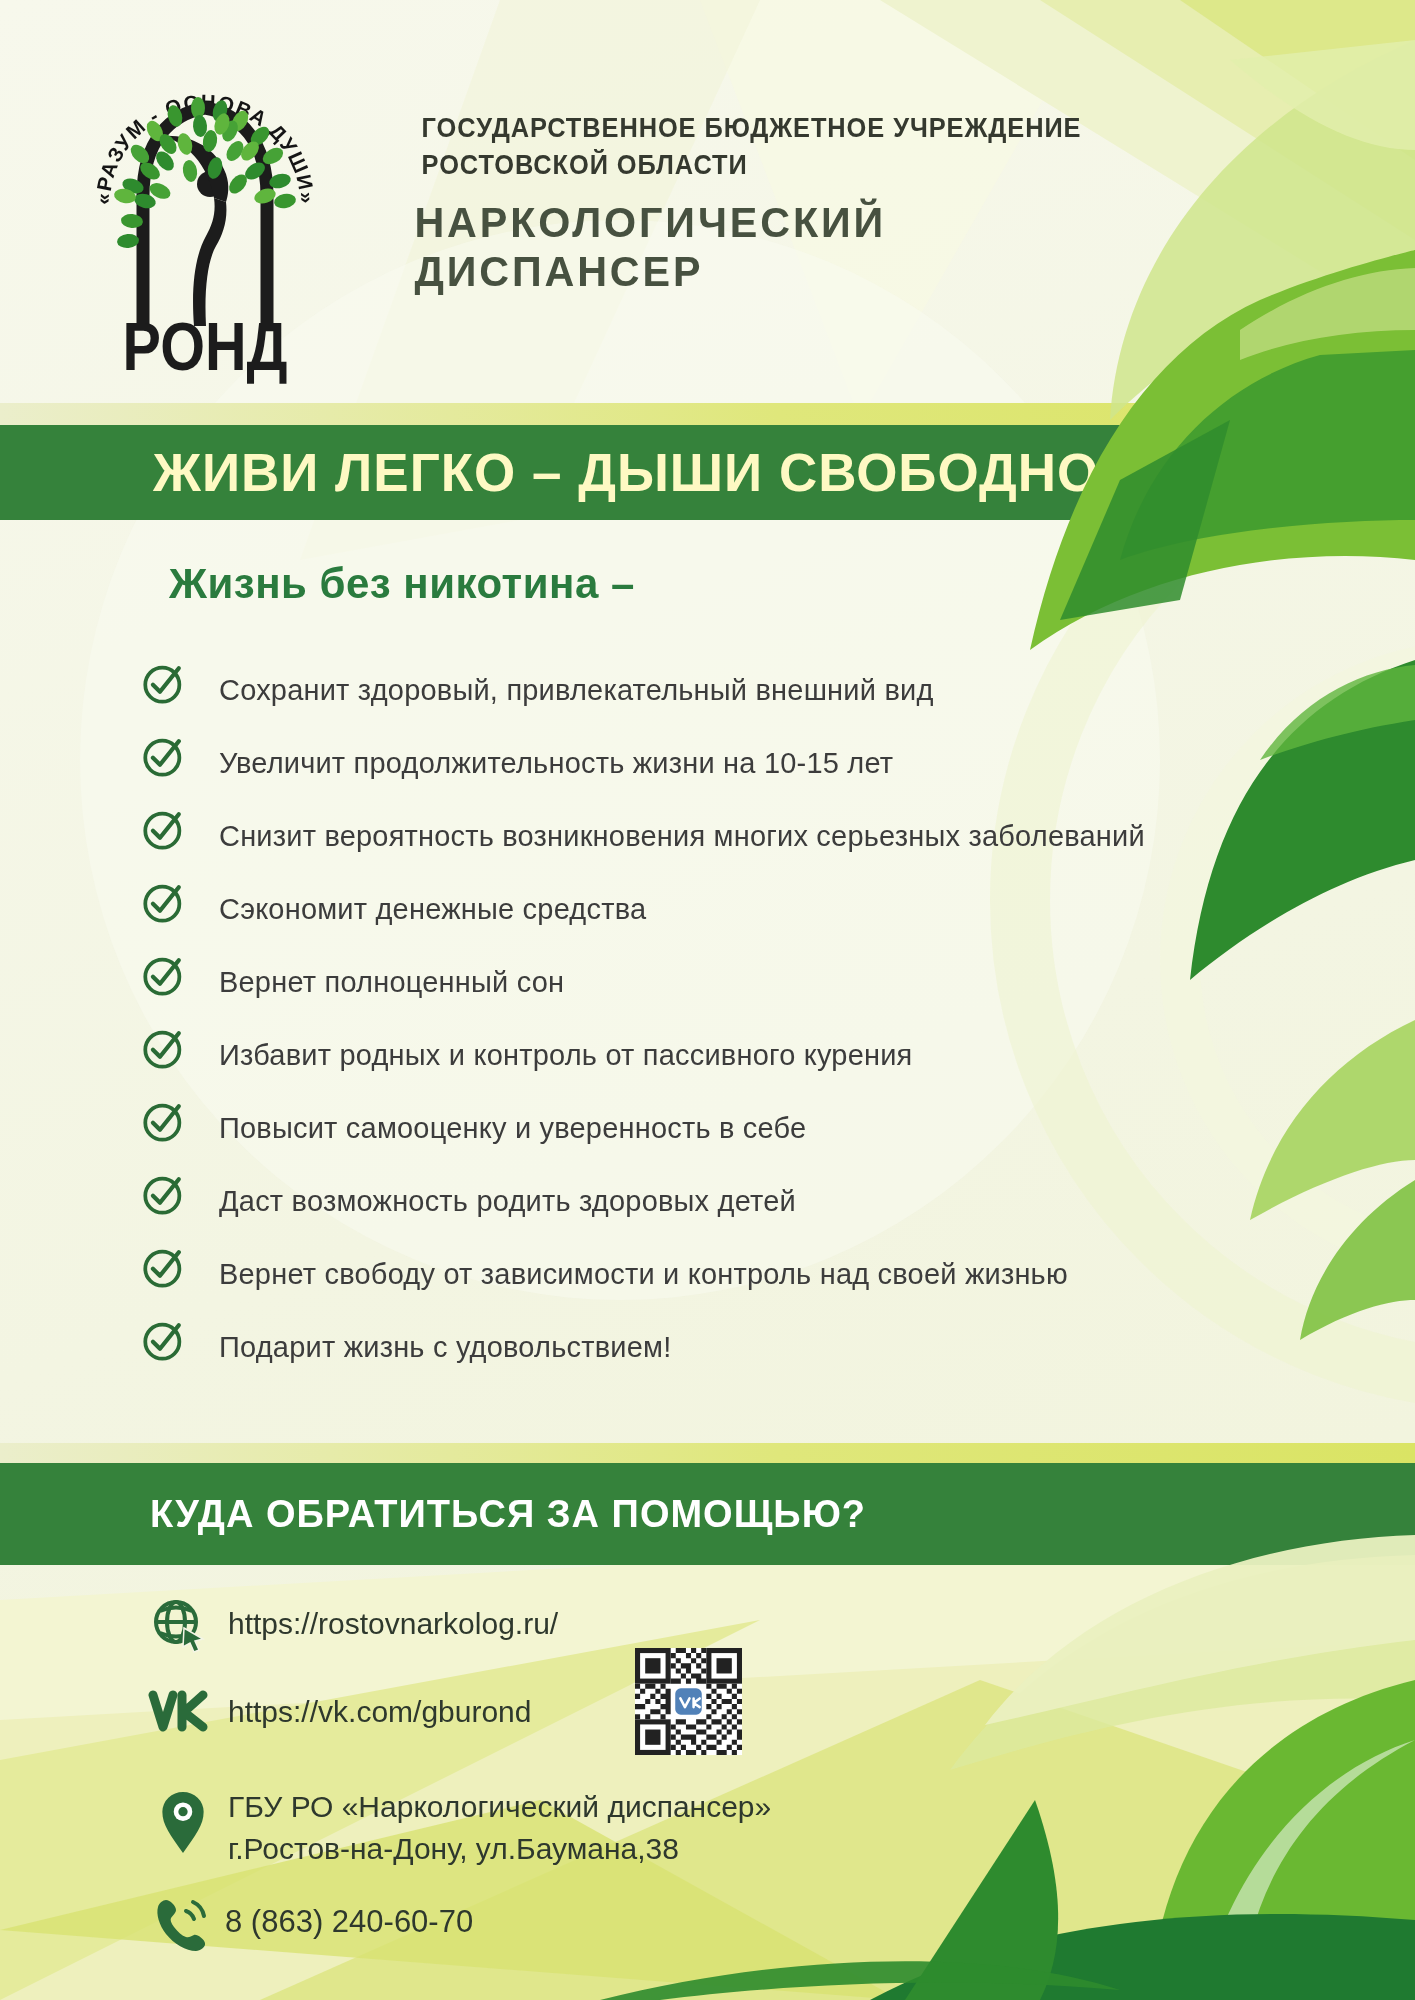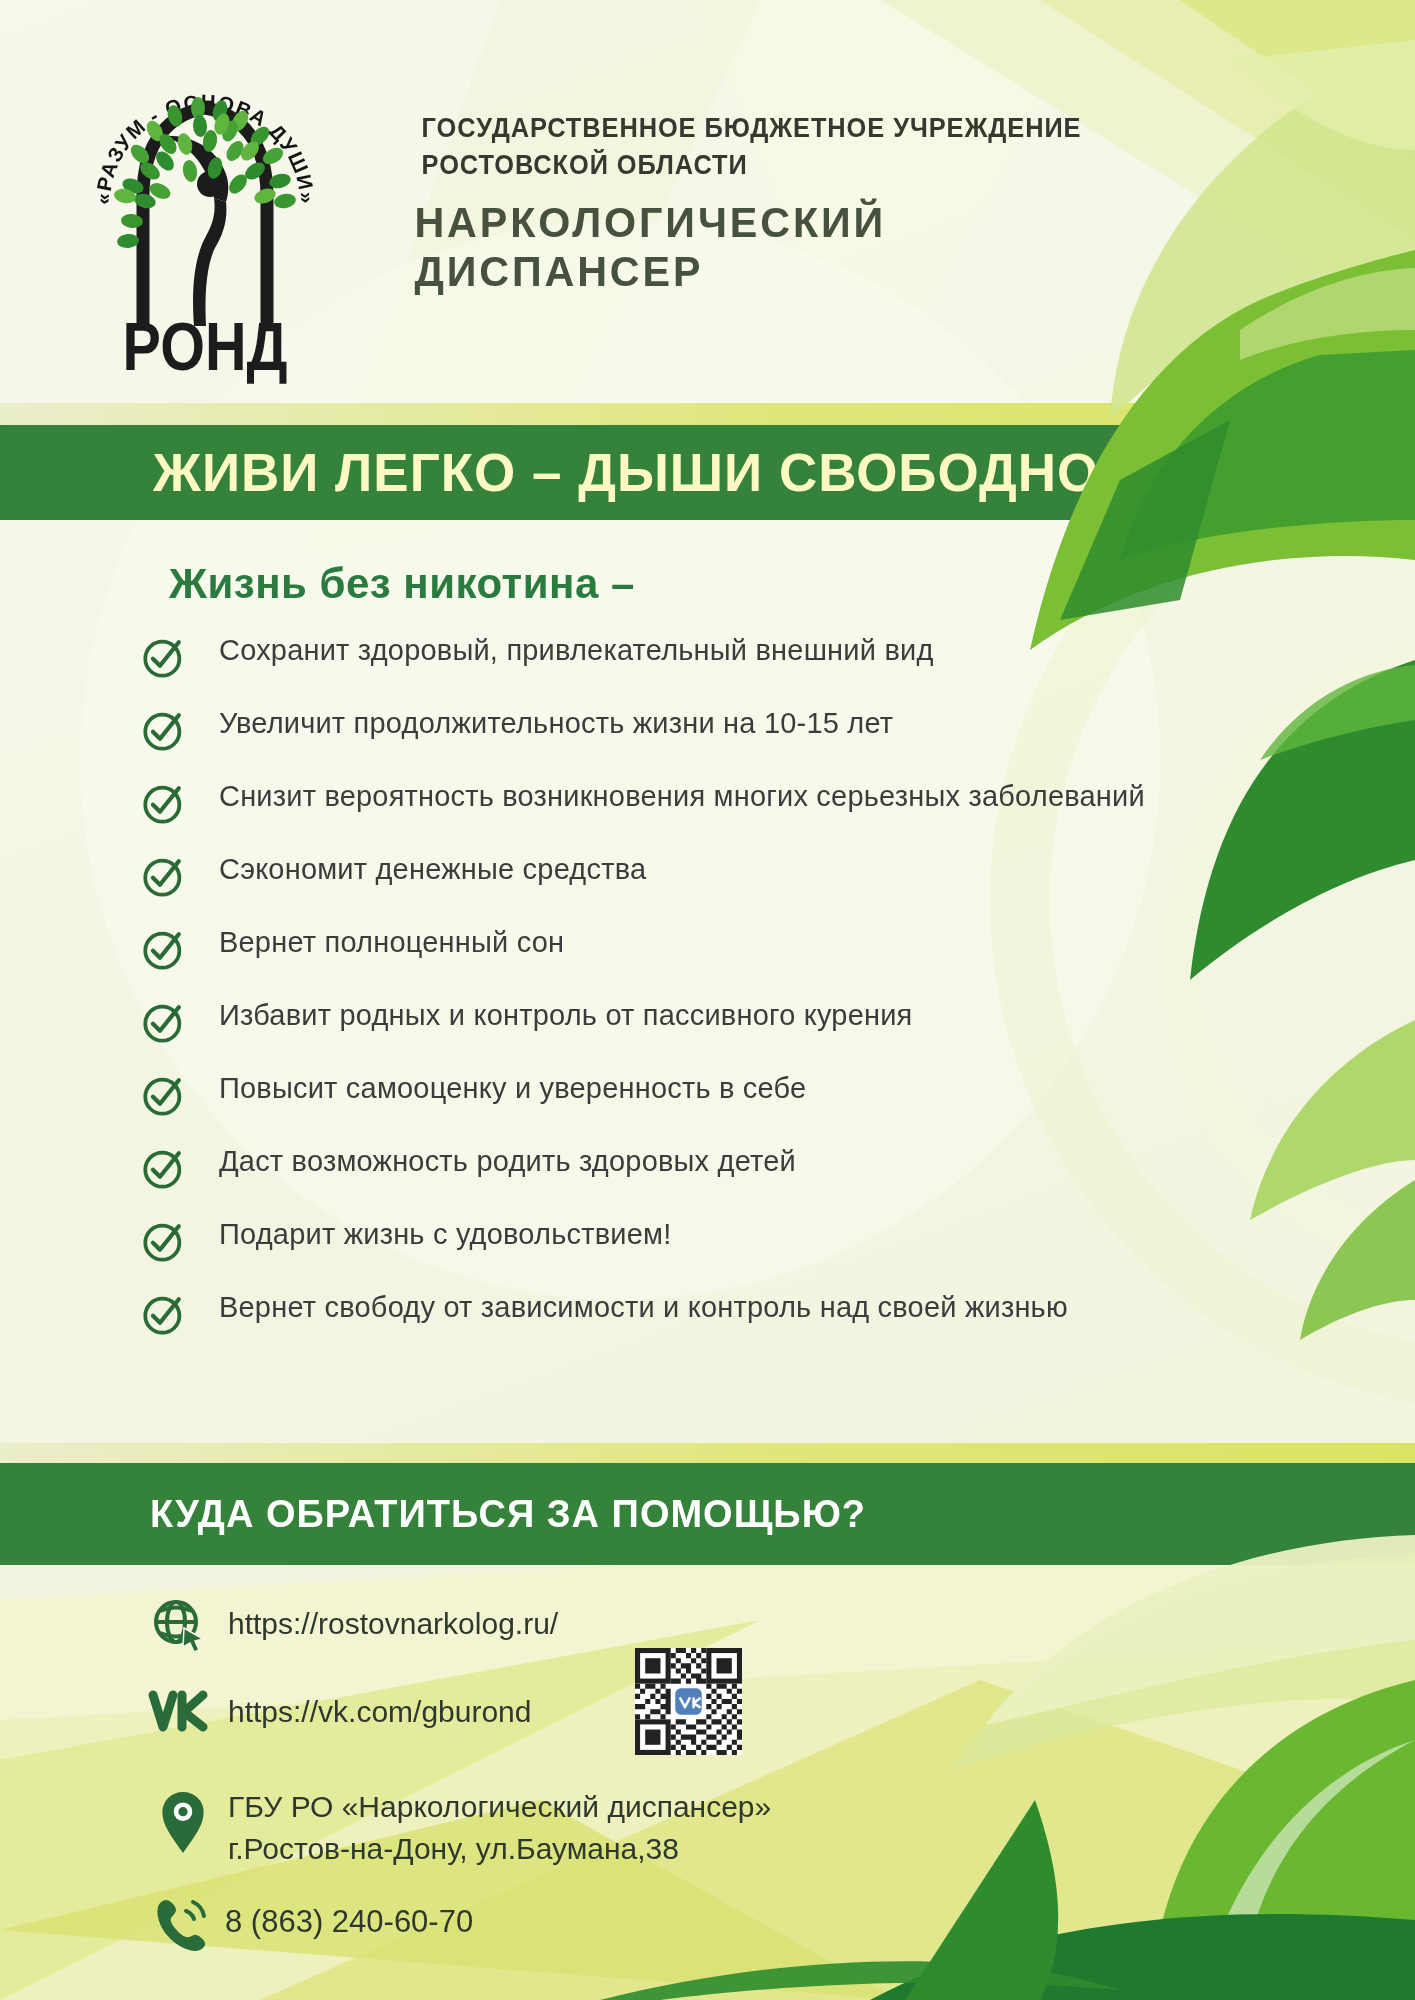--- a/index.html
+++ b/index.html
@@ -29,21 +29,21 @@
   .strip2{left:0;top:1443px;width:1415px;height:20px;
           background:linear-gradient(90deg,#ebeecb,#dfe77b 55%,#dae464);}
   .banner2{left:0;top:1463px;width:1415px;height:102px;background:#35823b;}
   .banner2 .btxt{line-height:102px;padding-left:150px;color:#ffffff;font-weight:bold;
                  font-size:38px;letter-spacing:1px;}
 
   .heading{left:169px;top:560px;color:#2a7b3e;font-weight:bold;font-size:42px;letter-spacing:.5px;}
 
   
   .list{left:0;top:634px;width:1415px;}
-  .row{height:73px;display:flex;align-items:flex-start;padding-left:140px;}
+  .row{height:73px;display:flex;align-items:flex-end;padding-left:140px;}
   .row .ck{flex:none;width:47px;height:47px;}
   .row .txt{margin-left:32px;font-size:29px;color:#3c3c3c;letter-spacing:.2px;white-space:nowrap;}
 
   
   .c-ico{position:absolute;z-index:2;}
   .c-txt{position:absolute;z-index:2;font-size:30px;color:#2e382d;white-space:nowrap;}
   .qr{left:635px;top:1648px;width:107px;height:107px;}
 </style>
 </head>
 <body>
@@ -189,28 +189,28 @@
           <circle cx="19" cy="21" r="14.5" fill="none" stroke="#2a6b35" stroke-width="3.2"></circle>
           <path d="M11,21 L17,27 L33,7" fill="none" stroke="#2a6b35" stroke-width="3.6" stroke-linecap="round" stroke-linejoin="round"></path>
         </svg>
       <span class="txt">Даст возможность родить здоровых детей</span>
     </div>
     <div class="row">
       <svg class="ck" viewBox="0 0 40 40">
           <circle cx="19" cy="21" r="14.5" fill="none" stroke="#2a6b35" stroke-width="3.2"></circle>
           <path d="M11,21 L17,27 L33,7" fill="none" stroke="#2a6b35" stroke-width="3.6" stroke-linecap="round" stroke-linejoin="round"></path>
         </svg>
+      <span class="txt">Вернет свободу от зависимости и контроль над своей жизнью</span>
+    </div>
+    <div class="row">
+      <svg class="ck" viewBox="0 0 40 40">
+          <circle cx="19" cy="21" r="14.5" fill="none" stroke="#2a6b35" stroke-width="3.2"></circle>
+          <path d="M11,21 L17,27 L33,7" fill="none" stroke="#2a6b35" stroke-width="3.6" stroke-linecap="round" stroke-linejoin="round"></path>
+        </svg>
       <span class="txt">Подарит жизнь с удовольствием!</span>
-    </div>
-    <div class="row">
-      <svg class="ck" viewBox="0 0 40 40">
-          <circle cx="19" cy="21" r="14.5" fill="none" stroke="#2a6b35" stroke-width="3.2"></circle>
-          <path d="M11,21 L17,27 L33,7" fill="none" stroke="#2a6b35" stroke-width="3.6" stroke-linecap="round" stroke-linejoin="round"></path>
-        </svg>
-      <span class="txt">Вернет свободу от зависимости и контроль над своей жизнью</span>
     </div>
   </div>
 
   <div class="z2 strip2"></div>
   <div class="z2 banner2">
     <div class="btxt">КУДА ОБРАТИТЬСЯ ЗА ПОМОЩЬЮ?</div>
   </div>
 
   <svg class="c-ico" style="left:150px;top:1596px" width="58" height="58" viewBox="0 0 58 58">
     <g fill="none" stroke="#2a6b3a" stroke-width="4">

